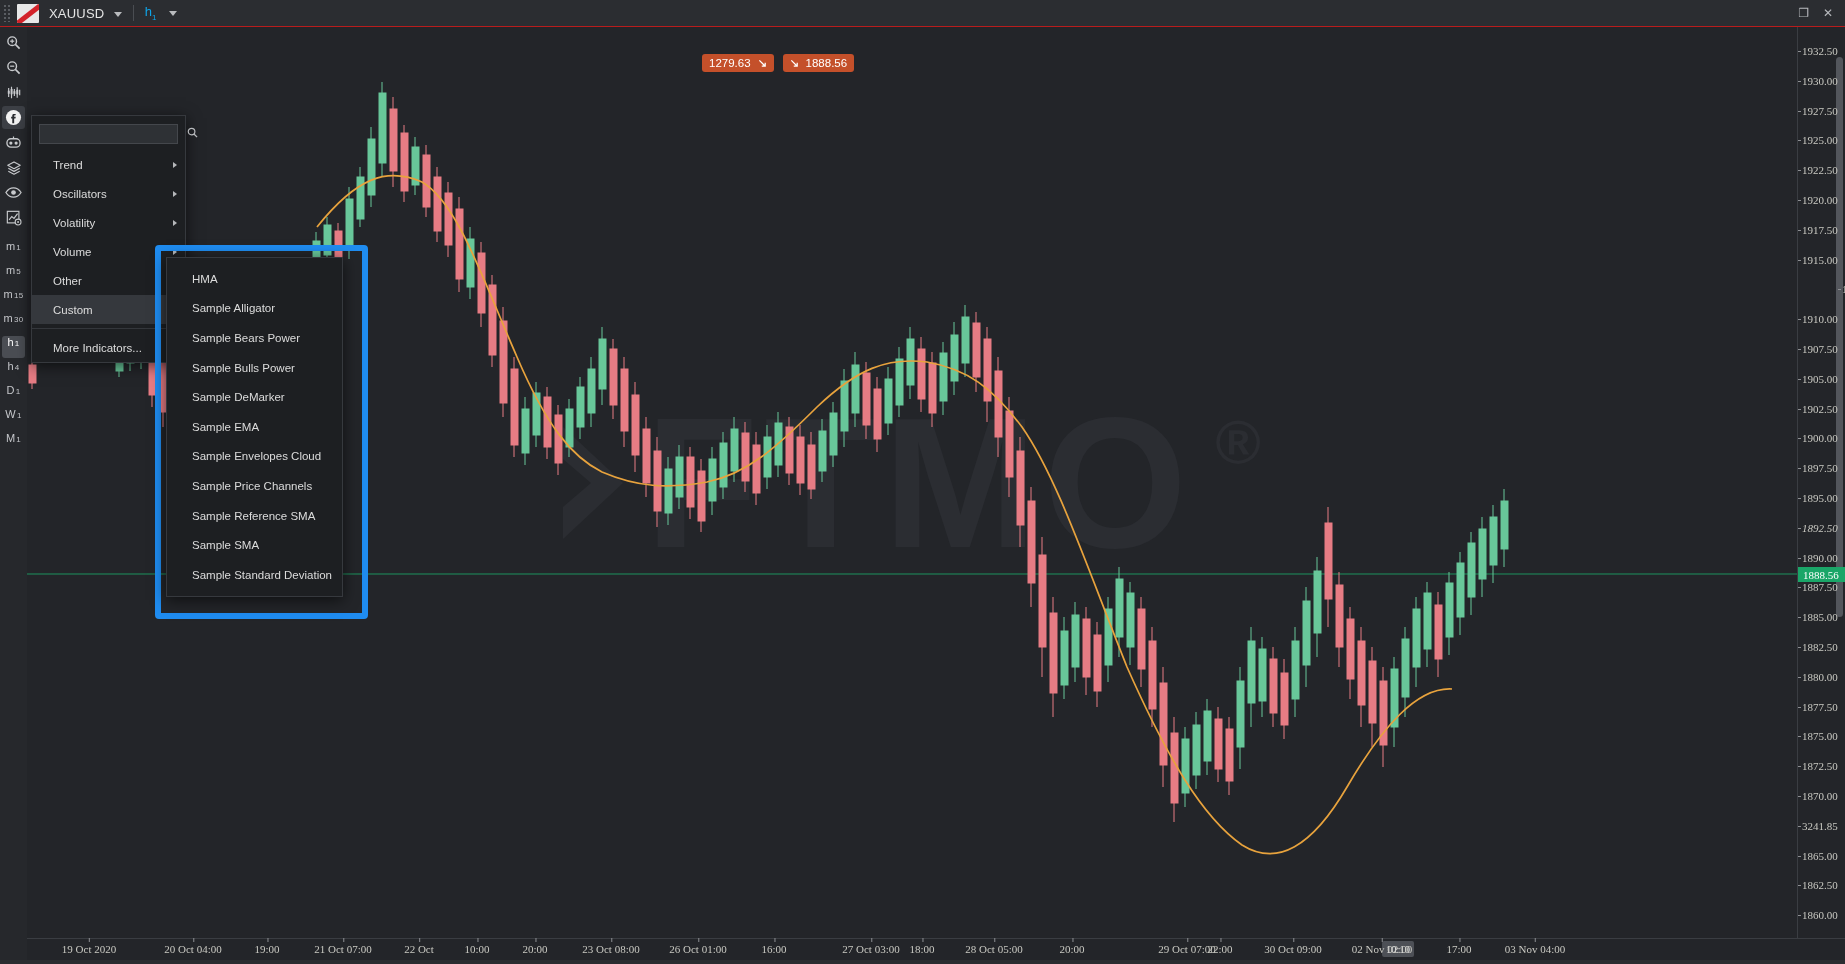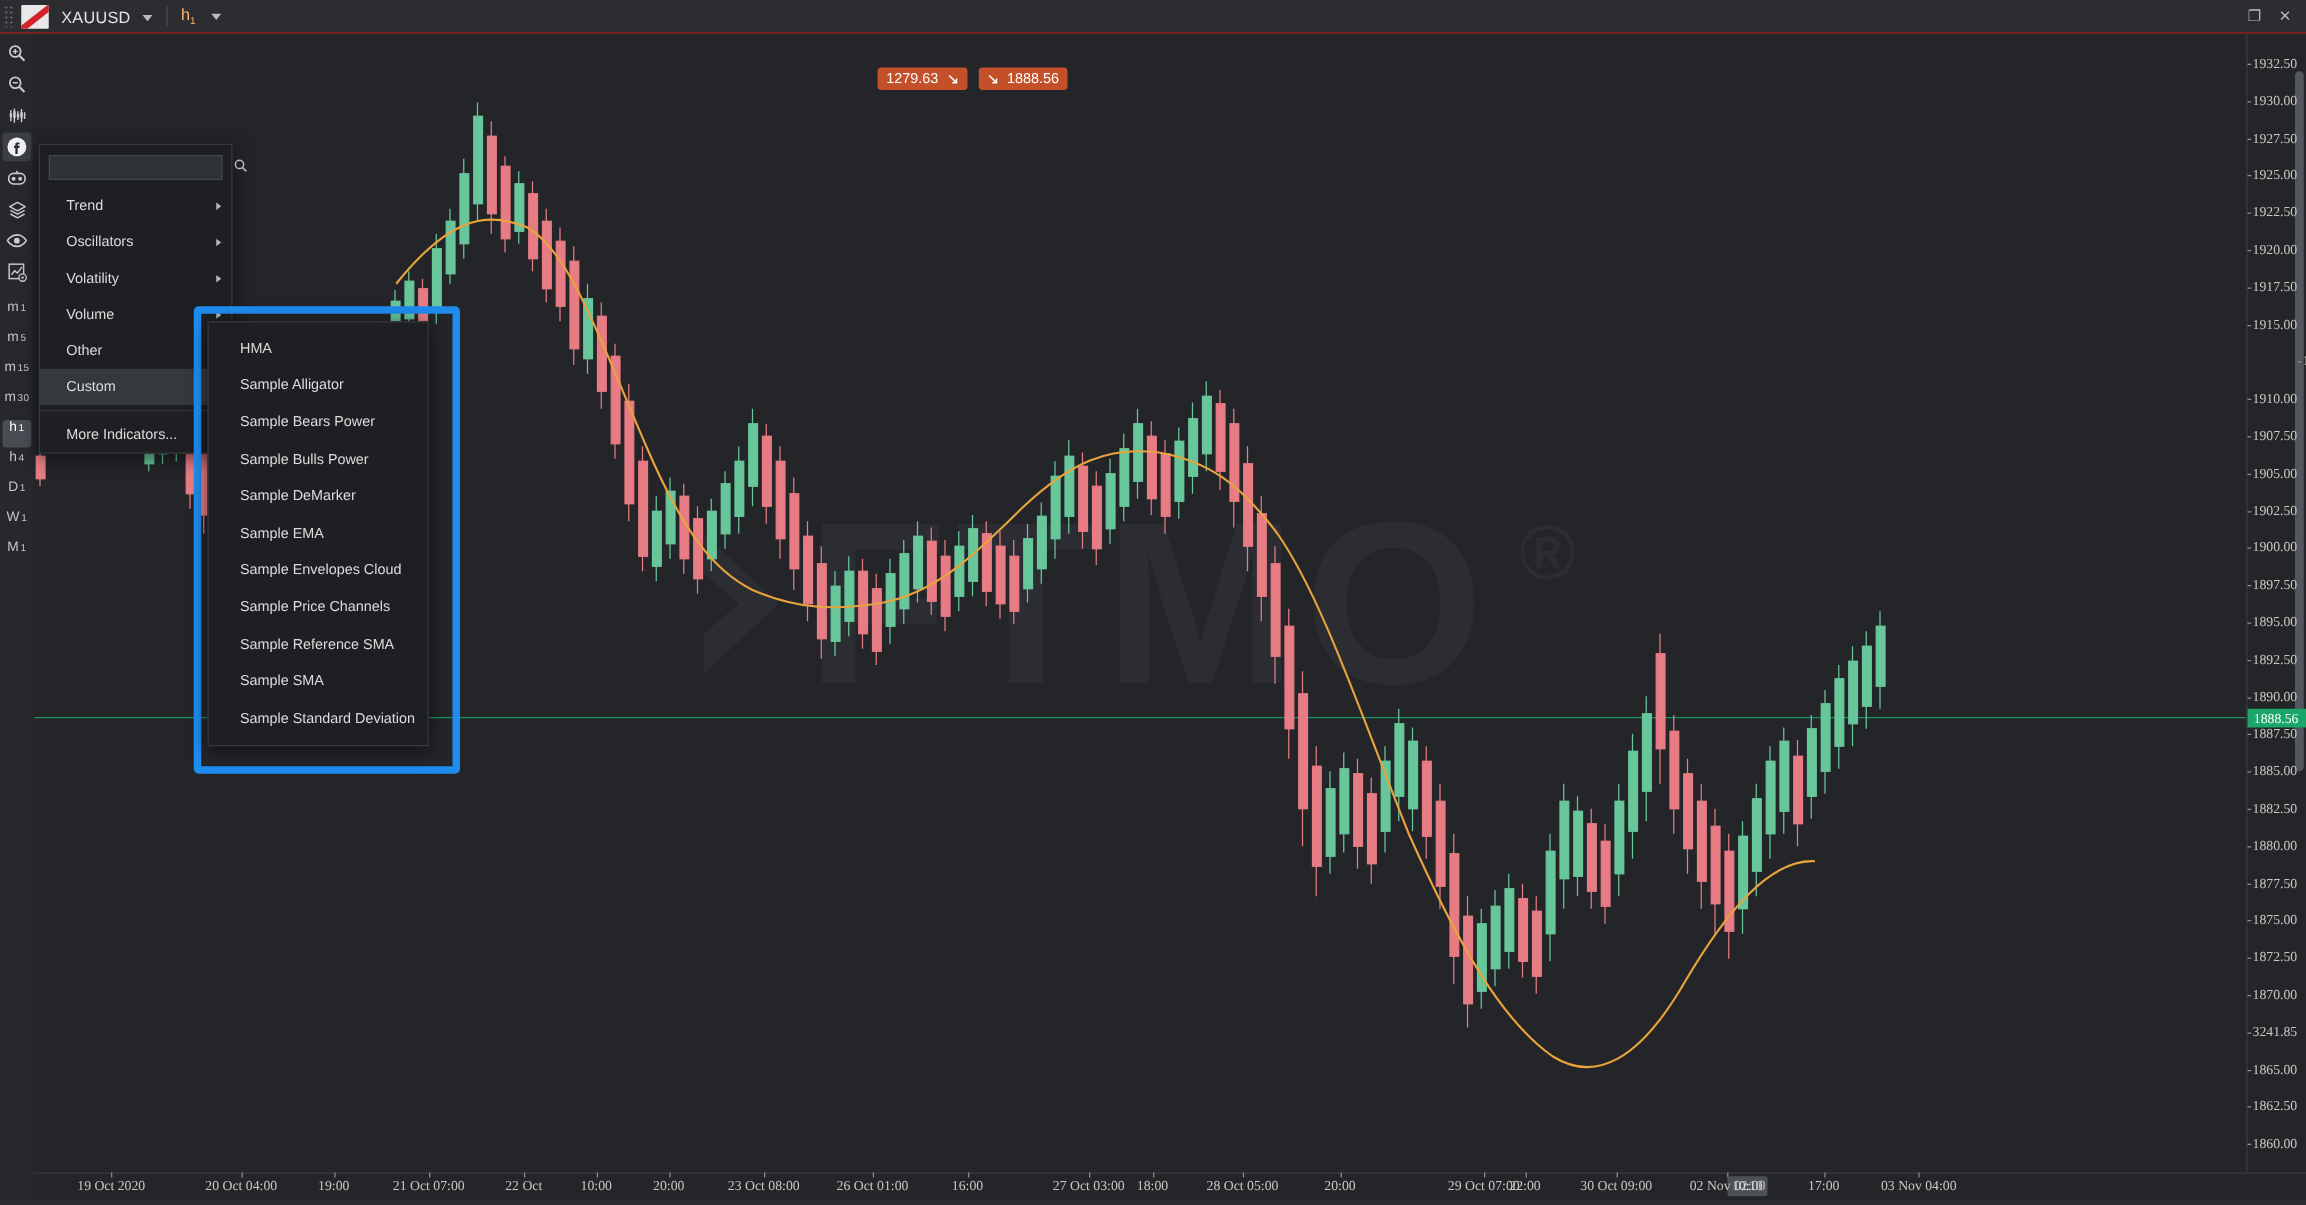--- a/index.html
+++ b/index.html
@@ -21,21 +21,21 @@
     background-size:4px 4px; opacity:.75; }
   .logo-box { width:22px; height:19px; margin-left:5px; position:relative;
     background:#e8e8e8; border-radius:1px; overflow:hidden; }
   .logo-box::before { content:""; position:absolute; left:-4px; top:7px;
     width:34px; height:5px; background:#d3232a; transform:rotate(-38deg); }
   .sym { margin-left:10px; font-size:13px; color:#e4e4e4; letter-spacing:.2px; }
   .caret { display:inline-block; margin-left:6px; border-left:4px solid transparent;
     border-right:4px solid transparent; border-top:5px solid #b9bbbe;
     vertical-align:middle; }
   .vsep { width:1px; height:16px; background:#4a4d52; margin:0 11px; }
-  .tfsel { font-size:13px; color:#fdba74; position:relative; padding-right:3px; }
+  .tfsel { font-size:13px; color:#0ea5e9; position:relative; padding-right:3px; }
   .tfsel sub { font-size:8px; }
   .wbtns { margin-left:auto; display:flex; align-items:center; gap:14px;
     padding-right:12px; color:#b7b9bd; font-size:12px; }
 
   
   .rail {
     position:absolute; left:0; top:27px; width:27px; height:937px;
     background:#26282c; display:flex; flex-direction:column;
     align-items:center; padding-top:4px; gap:2px;
   }
@@ -636,21 +636,21 @@
     <div class="ptick" style="top: 196.8px;">1917.50</div>
     <div class="ptick" style="top: 226.6px;">1915.00</div>
     <div class="ptick" style="top: 256.4px; margin-left: 40px;">1912.50</div>
     <div class="ptick" style="top: 286.2px;">1910.00</div>
     <div class="ptick" style="top: 316px;">1907.50</div>
     <div class="ptick" style="top: 345.8px;">1905.00</div>
     <div class="ptick" style="top: 375.6px;">1902.50</div>
     <div class="ptick" style="top: 405.4px;">1900.00</div>
     <div class="ptick" style="top: 435.2px;">1897.50</div>
     <div class="ptick" style="top: 465px;">1895.00</div>
-    <div class="ptick" style="top: 494.8px;">1892.50</div>
+    <div class="ptick" style="top: 494.8px; font-style: italic;">1892.50</div>
     <div class="ptick" style="top: 524.6px;">1890.00</div>
     <div class="ptick" style="top: 554.4px;">1887.50</div>
     <div class="ptick" style="top: 584.2px;">1885.00</div>
     <div class="ptick" style="top: 614px;">1882.50</div>
     <div class="ptick" style="top: 643.8px;">1880.00</div>
     <div class="ptick" style="top: 673.6px;">1877.50</div>
     <div class="ptick" style="top: 703.4px;">1875.00</div>
     <div class="ptick" style="top: 733.2px;">1872.50</div>
     <div class="ptick" style="top: 763px; text-align: center;">1870.00</div>
     <div class="ptick" style="top: 792.8px;">3241.85</div>

